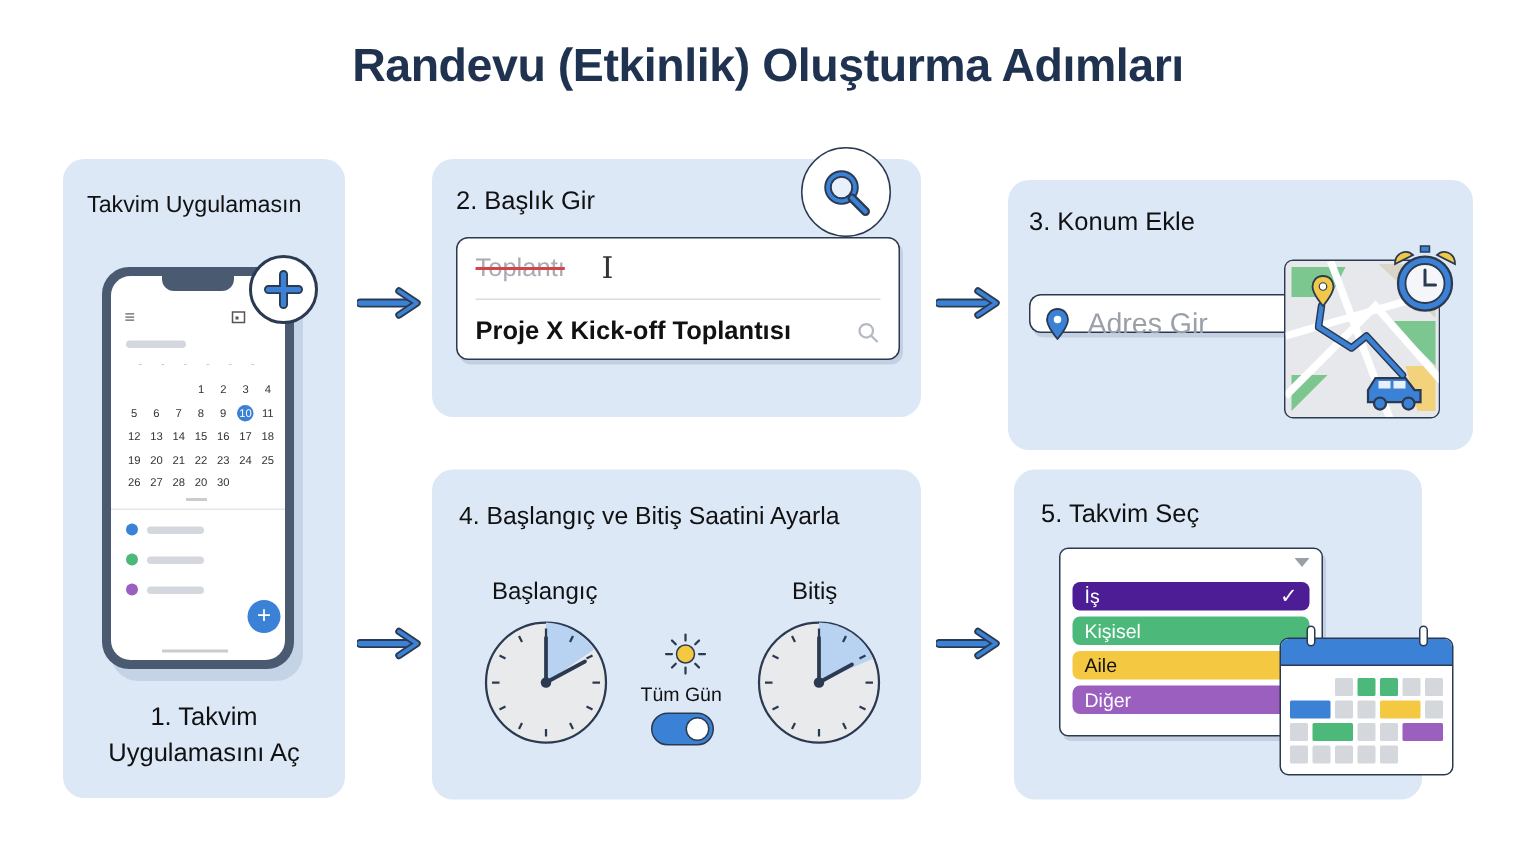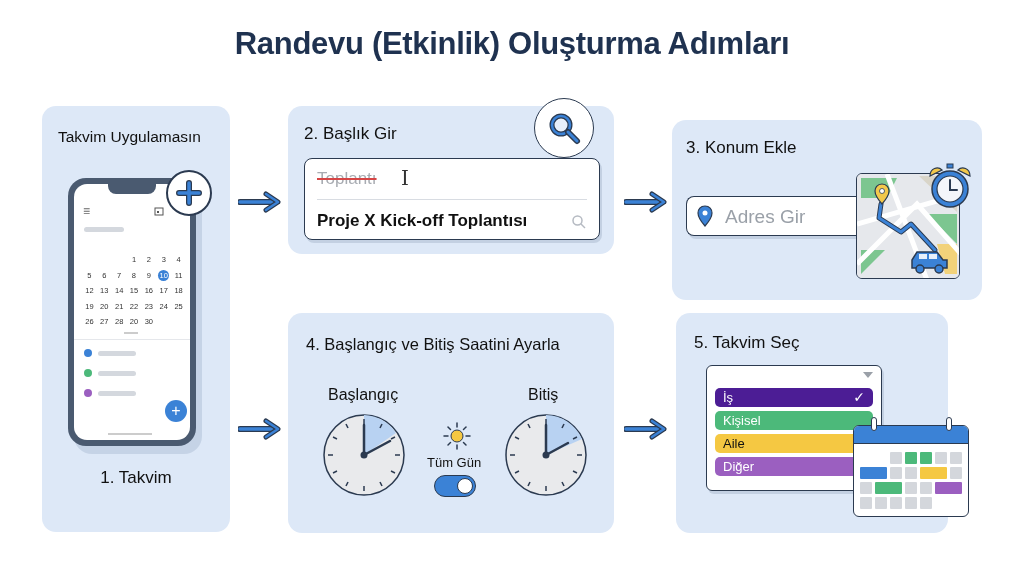--- a/index.html
+++ b/index.html
@@ -131,20 +131,21 @@
     </div>
   </div>
   <div class="plus-bubble" style="left:124px; top:64px;">
     <svg width="28" height="28" viewBox="0 0 28 28">
         <path d="M14 4 V24 M4 14 H24" stroke="#2b3a50" stroke-width="6" stroke-linecap="round"></path>
         <path d="M14 4 V24 M4 14 H24" stroke="#3b82d6" stroke-width="3.5" stroke-linecap="round"></path>
       </svg>
   </div>
 
   <div class="card-label" style="left:0; width:188px; text-align:center; top:362px; font-size:17px;">1. Takvim</div>
+  <div class="card-label" style="left:0; width:188px; text-align:center; top:386px; font-size:17px;">Uygulamasını Aç</div>
 </div>
 
 <svg class="arrow" style="left:238px; top:191px;" viewBox="0 0 44 22">
     <path d="M2 11 H34" stroke="#2b3a50" stroke-width="6" stroke-linecap="round"></path>
     <path d="M2 11 H34" stroke="#3b82d6" stroke-width="3.5" stroke-linecap="round"></path>
     <path d="M28 3 L40 11 L28 19" fill="none" stroke="#2b3a50" stroke-width="5" stroke-linecap="round" stroke-linejoin="round"></path>
     <path d="M28 3 L40 11 L28 19" fill="none" stroke="#3b82d6" stroke-width="2.5" stroke-linecap="round" stroke-linejoin="round"></path>
   </svg>
 <svg class="arrow" style="left:238px; top:418px;" viewBox="0 0 44 22">
     <path d="M2 11 H34" stroke="#2b3a50" stroke-width="6" stroke-linecap="round"></path>
@@ -158,21 +159,21 @@
     <path d="M28 3 L40 11 L28 19" fill="none" stroke="#2b3a50" stroke-width="5" stroke-linecap="round" stroke-linejoin="round"></path>
     <path d="M28 3 L40 11 L28 19" fill="none" stroke="#3b82d6" stroke-width="2.5" stroke-linecap="round" stroke-linejoin="round"></path>
   </svg>
 <svg class="arrow" style="left:624px; top:418px;" viewBox="0 0 44 22">
     <path d="M2 11 H34" stroke="#2b3a50" stroke-width="6" stroke-linecap="round"></path>
     <path d="M2 11 H34" stroke="#3b82d6" stroke-width="3.5" stroke-linecap="round"></path>
     <path d="M28 3 L40 11 L28 19" fill="none" stroke="#2b3a50" stroke-width="5" stroke-linecap="round" stroke-linejoin="round"></path>
     <path d="M28 3 L40 11 L28 19" fill="none" stroke="#3b82d6" stroke-width="2.5" stroke-linecap="round" stroke-linejoin="round"></path>
   </svg>
 
-<div class="card" style="left:288px; top:106px; width:326px; height:148px;">
+<div class="card" style="left:288px; top:106px; width:326px; height:172px;">
   <div class="card-label" style="left:16px; top:18px; font-size:17px;">2. Başlık Gir</div>
   <div class="input-box" style="left:16px; top:52px; width:296px; height:82px;">
     <div class="old-text" style="left:12px; top:10px;">Toplantı</div>
     <div class="cursor-i" style="left:96px; top:7px;">I</div>
     <div style="position:absolute; left:12px; right:12px; top:40px; height:1px; background:#d8dce2;"></div>
     <div class="new-text" style="left:12px; top:52px;">Proje X Kick-off Toplantısı</div>
     <svg style="position:absolute; left:266px; top:55px;" width="16" height="16" viewBox="0 0 16 16">
         <circle cx="6.5" cy="6.5" r="4.5" fill="none" stroke="#b5bac2" stroke-width="1.5"></circle>
         <path d="M10 10 L14 14" stroke="#b5bac2" stroke-width="1.5"></path>
       </svg>
@@ -182,21 +183,21 @@
         <circle cx="15" cy="15" r="9" fill="#e8f0fb" stroke="#2b3a50" stroke-width="5"></circle>
         <circle cx="15" cy="15" r="9" fill="none" stroke="#3b82d6" stroke-width="2.5"></circle>
         <path d="M22 22 L31 31" stroke="#2b3a50" stroke-width="6" stroke-linecap="round"></path>
         <path d="M22 22 L31 31" stroke="#3b82d6" stroke-width="3" stroke-linecap="round"></path>
       </svg>
   </div>
 </div>
 
 <div class="card" style="left:672px; top:120px; width:310px; height:180px;">
   <div class="card-label" style="left:14px; top:18px; font-size:17px;">3. Konum Ekle</div>
-  <div class="input-box" style="left:14px; top:76px; width:174px; height:40px; border-right:none; border-radius:8px 0 0 8px;">
+  <div class="input-box" style="left:14px; top:76px; width:174px; height:26px; border-right:none; border-radius:8px 0 0 8px;">
     <svg style="position:absolute; left:10px; top:8px;" width="16" height="22" viewBox="0 0 16 22">
         <path d="M8 1 C3.5 1 1 4.5 1 8 C1 13 8 21 8 21 C8 21 15 13 15 8 C15 4.5 12.5 1 8 1 Z" fill="#3b82d6" stroke="#2b3a50" stroke-width="1.2"></path>
         <circle cx="8" cy="8" r="2.5" fill="#fff"></circle>
       </svg>
     <div class="addr-text" style="left:38px; top:9px;">Adres Gir</div>
   </div>
   <div class="map" style="left:184px; top:53px; width:104px; height:106px;">
     <svg width="104" height="106" viewBox="0 0 104 106">
       <rect width="104" height="106" fill="#e6e8ec"></rect>
       <path d="M4 4 L40 4 L30 24 L4 24 Z" fill="#7cc690"></path>

